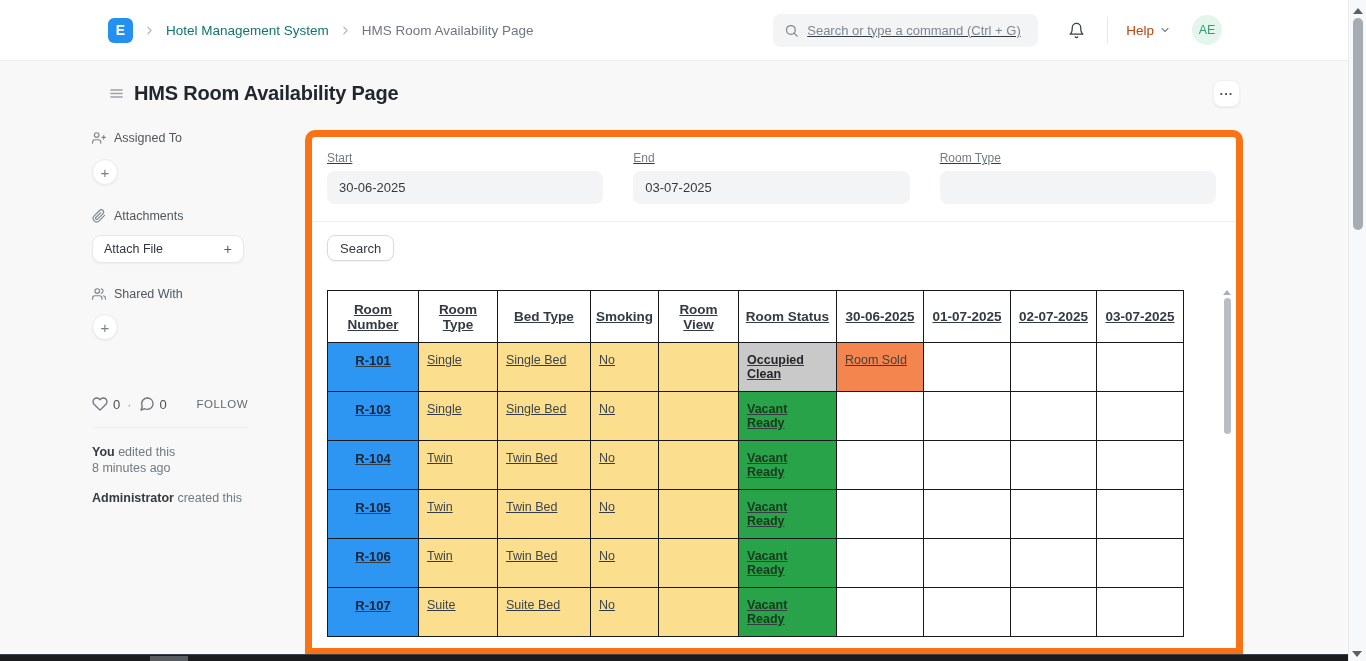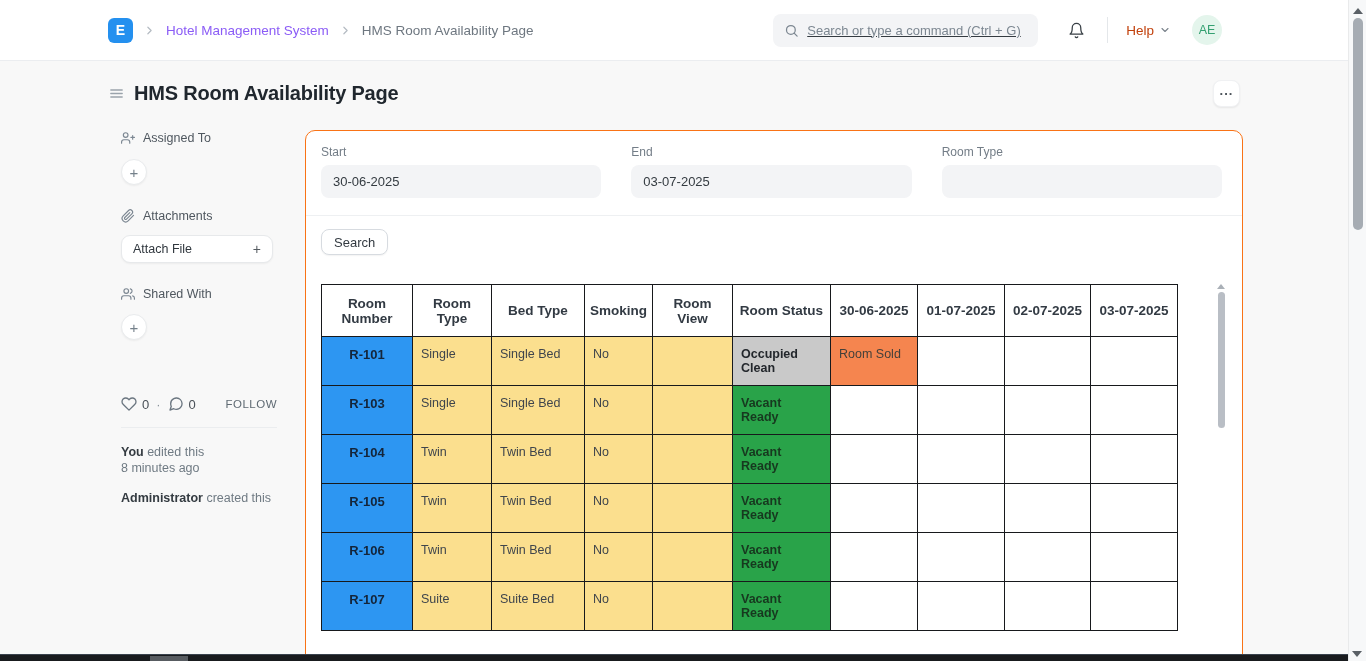--- a/index.html
+++ b/index.html
@@ -21,21 +21,21 @@
     height:100%; display:flex; align-items:center; justify-content:space-between;
     padding:0 126px 0 108px;
   }
   .nav-left { display:flex; align-items:center; gap:10px; }
   .app-logo {
     width:25px; height:25px; border-radius:6px; background:#2490ef;
     color:#fff; font-weight:700; font-size:14px;
     display:flex; align-items:center; justify-content:center;
   }
   .crumb-sep { color:#b4bbc2; }
-  .crumb-main { font-size:13.5px; color:#8b5cf6; font-weight:500; text-decoration:none; }
+  .crumb-main { font-size:13.5px; color:#0f766e; font-weight:500; text-decoration:none; }
   .crumb-current { font-size:13.5px; color:#6e7780; }
   .nav-right { display:flex; align-items:center; }
   .search-box {
     width:265px; height:33px; background:#f3f4f6; border-radius:8px;
     display:flex; align-items:center; gap:8px; padding:0 11px; cursor:text;text-decoration:underline;
   }
   .search-box svg { color:#7c8791; flex:none; }
   .search-box input {
     border:none; outline:none; background:transparent; width:100%;
     font-family:inherit; font-size:13px; color:#343b41;
@@ -60,21 +60,21 @@
   .page-title { font-size:20px; font-weight:700; color:#20272e; letter-spacing:-0.2px; }
   .more-btn {
     margin-left:auto; width:27px; height:27px; border-radius:8px;
     background:#fff; border:1px solid #f0f1f3; box-shadow:0 1px 2px rgba(0,0,0,.07);
     display:flex; align-items:center; justify-content:center;
     color:#4b5259; font-size:13px; font-weight:700; letter-spacing:1px; cursor:pointer;
     padding-bottom:6px;
   }
 
   
-  .sidebar { position:absolute; top:131px; left:121px; width:156px; }
+  .sidebar { position:absolute; top:131px; left:92px; width:156px; }
   .side-label { display:flex; align-items:center; gap:8px; font-size:12.5px; color:#4f575f; }
   .side-label svg { color:#7c8792; flex:none; }
   .plus-circle {
     width:26px; height:26px; border-radius:50%; background:#fff;
     border:1px solid #e9ebed; box-shadow:0 1px 2px rgba(0,0,0,.05);
     color:#74808a; font-size:15px; line-height:1;
     display:flex; align-items:center; justify-content:center; cursor:pointer;
   }
   .mt14{margin-top:14px;} .mt24{margin-top:24px;} .mt13{margin-top:13px;}
   .attach-btn {
@@ -91,22 +91,23 @@
   .react-dot { margin:0 7px; color:#8a939b; }
   .follow-btn { margin-left:auto; font-size:11.5px; letter-spacing:.5px; color:#5f6a73; cursor:pointer; }
   .side-divider { margin-top:15px; border-top:1px solid #ebedef; }
   .activity { margin-top:16px; font-size:12.5px; color:#6f7a83; line-height:16px; }
   .activity b { color:#343b41; font-weight:700; }
   .activity + .activity { margin-top:14px; }
 
   
   .card {
     position:absolute; top:130px; left:305px; width:938px; height:525px;
-    background:#fff; border:1px solid #f97316; border-radius:10px 10px 0 0;
+    background:#fff; border:7px solid #f97316; border-radius:10px 10px 0 0;
     overflow:hidden;
+    text-decoration:underline;
   }
   .filters { display:flex; gap:30px; padding:14px 20px 17px 15px; }
   .field { width:283px; }
   .field-label { font-size:12px; color:#737d87; margin-bottom:6px; }
   .field input {
     width:100%; height:33px; background:#f3f4f6; border:none; outline:none;
     border-radius:8px; padding:0 12px; font-family:inherit; font-size:13px; color:#343b41;
   }
   .card-divider { border-top:1px solid #eef0f2; }
   .search-row { padding:13px 20px 14px 15px; }

